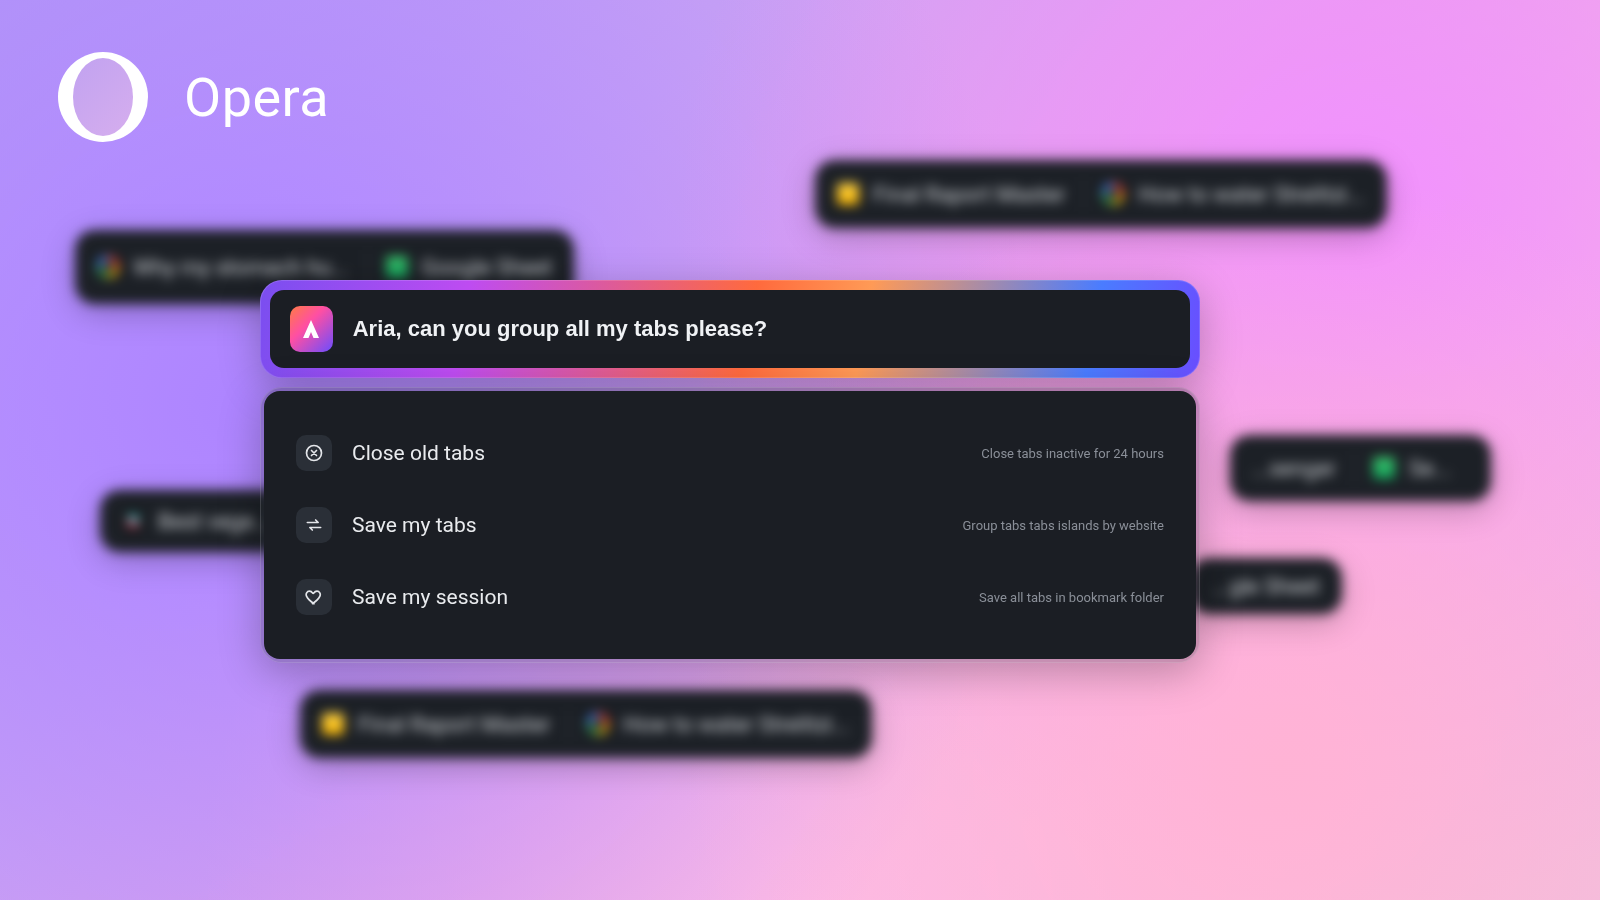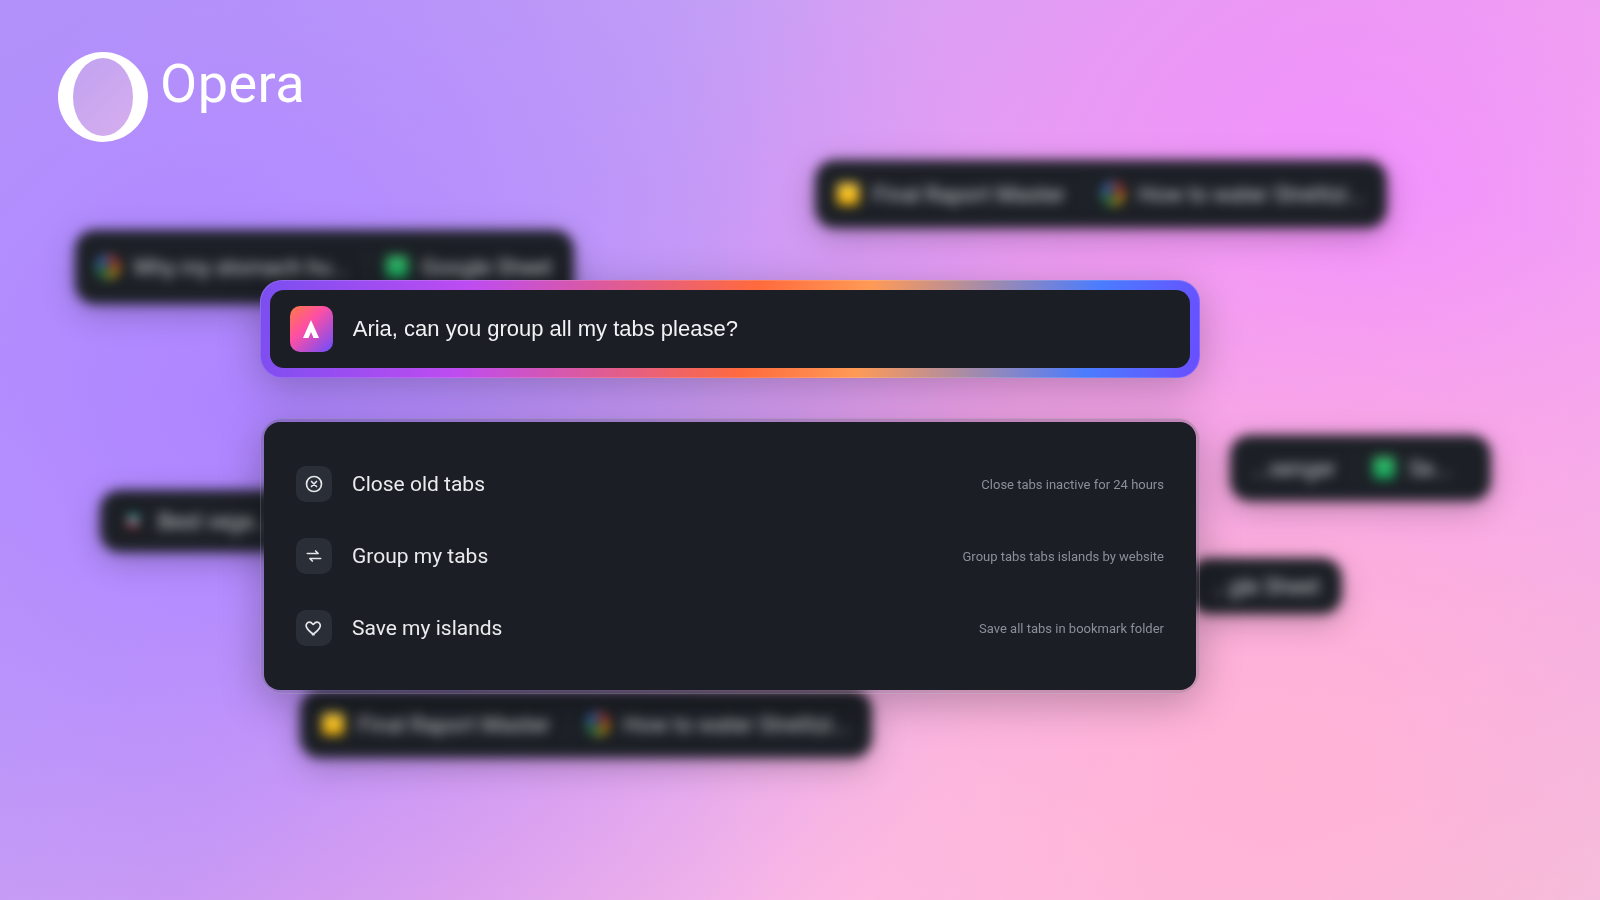--- a/index.html
+++ b/index.html
@@ -12,21 +12,21 @@
       radial-gradient(circle at 85% 25%, rgba(240,140,255,0.85) 0%, rgba(240,140,255,0) 45%),
       radial-gradient(circle at 15% 45%, rgba(170,130,255,0.9) 0%, rgba(170,130,255,0) 55%),
       radial-gradient(circle at 50% 100%, rgba(255,190,230,0.8) 0%, rgba(255,190,230,0) 50%),
       linear-gradient(135deg, #b49cf0 0%, #c9a6ef 30%, #e4a9e4 55%, #f1bce0 75%, #edc2de 100%);
     filter: saturate(1.05);
   }
 
   
   .brand {
     position: absolute; left: 58px; top: 52px;
-    display: flex; align-items: flex-start; gap: 12px; color: #fff;
+    display: flex; align-items: center; gap: 36px; color: #fff;
   }
   .brand .ring {
     width: 90px; height: 90px; border-radius: 50%;
     position: relative;
   }
   .brand .ring::before {
     content: ""; position: absolute; inset: 0; border-radius: 50%;
     background: #ffffff;
   }
   .brand .ring::after {
@@ -74,25 +74,25 @@
     display: flex; align-items: center; gap: 20px; padding: 0 20px;
   }
   .aria-chip {
     width: 46px; height: 46px; border-radius: 10px;
     background: linear-gradient(135deg,#ff7a45 0%, #ff4fa3 40%, #6a4dff 100%);
     display:flex; align-items:center; justify-content:center;
   }
   .aria-chip svg { display:block; }
   .cmd-input {
     background: transparent; border: none; outline: none; color: #f0f2f5;
-    font-size: 22px; font-weight: 400; width: 100%;
+    font-size: 22px; font-weight: 700; width: 100%;
   }
 
   .sugg-outer {
-    margin-top: 40px; border-radius: 22px; padding: 4px;
+    margin-top: 9px; border-radius: 22px; padding: 4px;
     background: rgba(40,44,52,0.25);
     backdrop-filter: blur(2px);
     box-shadow: 0 10px 40px rgba(0,0,0,0.25), inset 0 0 0 1px rgba(255,255,255,0.14);
   }
   .sugg-inner {
     background: #1b1e24; border-radius: 16px;
     padding: 28px 30px;
   }
   .srow {
     display: flex; align-items: center; gap: 20px;
@@ -205,30 +205,30 @@
         <span class="sdesc">Close tabs inactive for 24 hours</span>
       </div>
 
       <div class="srow">
         <span class="sicon">
           <svg width="20" height="20" viewBox="0 0 24 24" fill="none" stroke="currentColor" stroke-width="2" stroke-linecap="round" stroke-linejoin="round">
             <path d="M4 9h13l-3-3"></path>
               <path d="M20 15H7l3 3"></path>
           </svg>
         </span>
-        <span class="slabel">Group my tabs</span>
+        <span class="slabel">Save my tabs</span>
         <span class="sdesc">Group tabs tabs islands by website</span>
       </div>
 
       <div class="srow">
         <span class="sicon">
           <svg width="20" height="20" viewBox="0 0 24 24" fill="none" stroke="currentColor" stroke-width="2" stroke-linecap="round" stroke-linejoin="round">
             <path d="M12 20s-7-4.5-9-9c-1.2-2.7.5-6 3.5-6 2 0 3.2 1.2 3.9 2.3.3.5 1 .5 1.3 0 .7-1.1 1.9-2.3 3.9-2.3 3 0 4.7 3.3 3.5 6-2 4.5-9 9-9 9z"></path>
           </svg>
         </span>
-        <span class="slabel">Save my islands</span>
+        <span class="slabel">Save my session</span>
         <span class="sdesc">Save all tabs in bookmark folder</span>
       </div>
 
     </div>
   </div>
 
 </div>
 
 </body></html>

